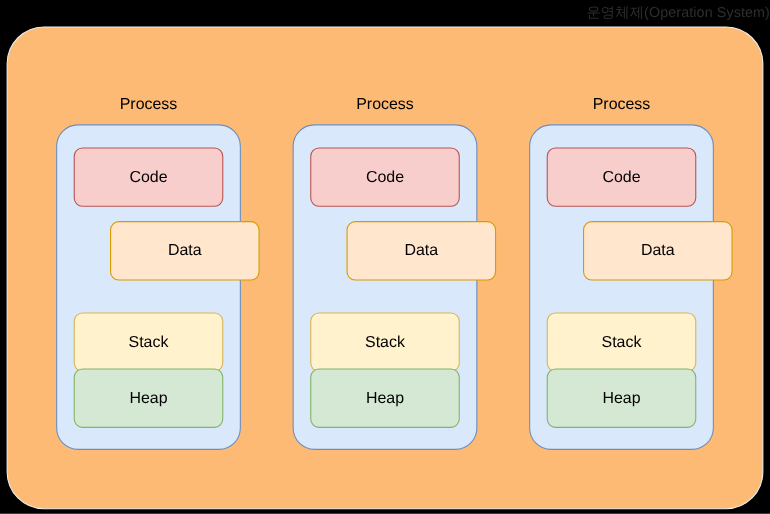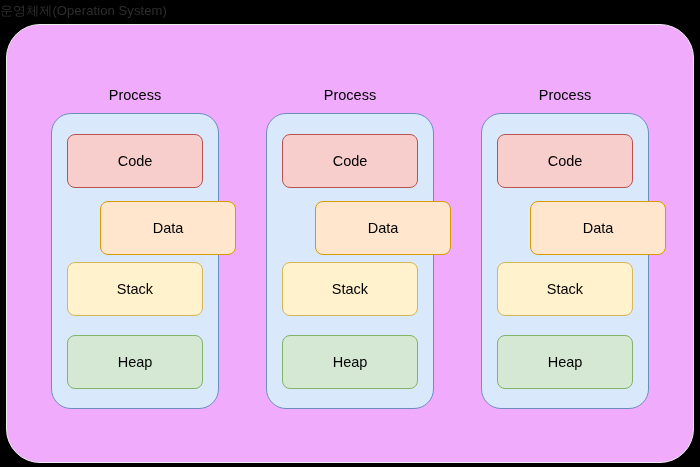--- a/index.html
+++ b/index.html
@@ -15,35 +15,35 @@
     position: relative;
   }
 
   #os-title {
     position: absolute;
     top: 0;
     left: 0;
     width: 700px;
     height: 22px;
     line-height: 22px;
-    text-align: left;
+    text-align: right;
     color: #2e2e2e;
     font-size: 13px;
     font-family: "Liberation Sans", sans-serif;
     letter-spacing: 0.1px;
     white-space: nowrap;
   }
 
   #os-panel {
     position: absolute;
     left: 6px;
     top: 24px;
     width: 688px;
     height: 439px;
-    background: #f0abfc;
+    background: #fdba74;
     border-radius: 34px;
     box-sizing: border-box;
     border: 1px solid #ededed;
     box-shadow: 0 1px 1px rgba(0,0,0,0.25);
   }
 
   .process-group {
     position: absolute;
     top: 0;
     width: 180px;
@@ -89,21 +89,21 @@
     display: flex;
     align-items: center;
     justify-content: center;
     font-size: 14.5px;
     color: #000000;
     font-family: "Liberation Sans", sans-serif;
   }
 
   .segment.seg-code  { top: 20px;  background: #f8cecc; border-color: #b85450; text-align: right; }
   .segment.seg-data  { top: 87px;  background: #ffe6cc; border-color: #d79b00; margin-left: 33px; }
-  .segment.seg-stack { top: 148px; background: #fff2cc; border-color: #d6b656; }
+  .segment.seg-stack { top: 170px; background: #fff2cc; border-color: #d6b656; }
   .segment.seg-heap  { top: 221px; background: #d5e8d4; border-color: #82b366; }
 </style>
 </head>
 <body>
 
 <div id="os-title">운영체제(Operation System)</div>
 
 <div id="os-panel">
 
   <div class="process-group p0">

